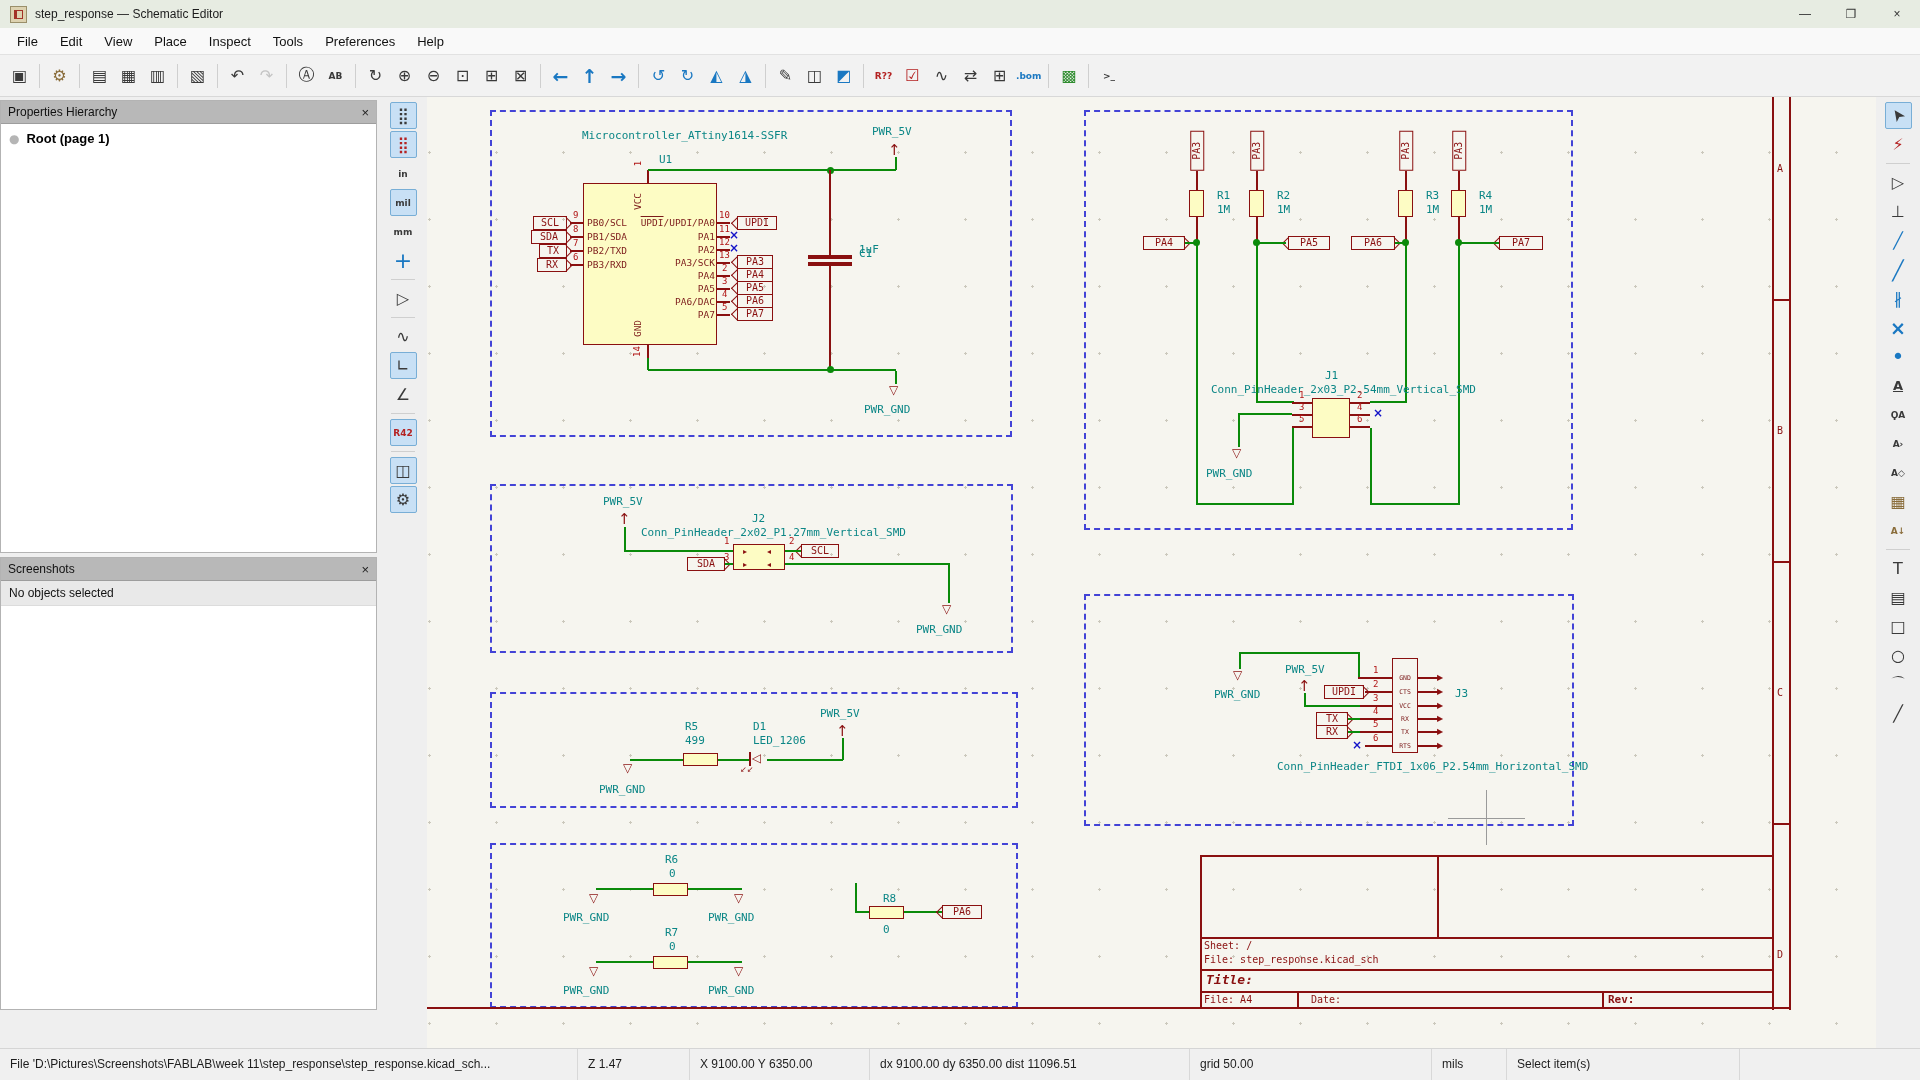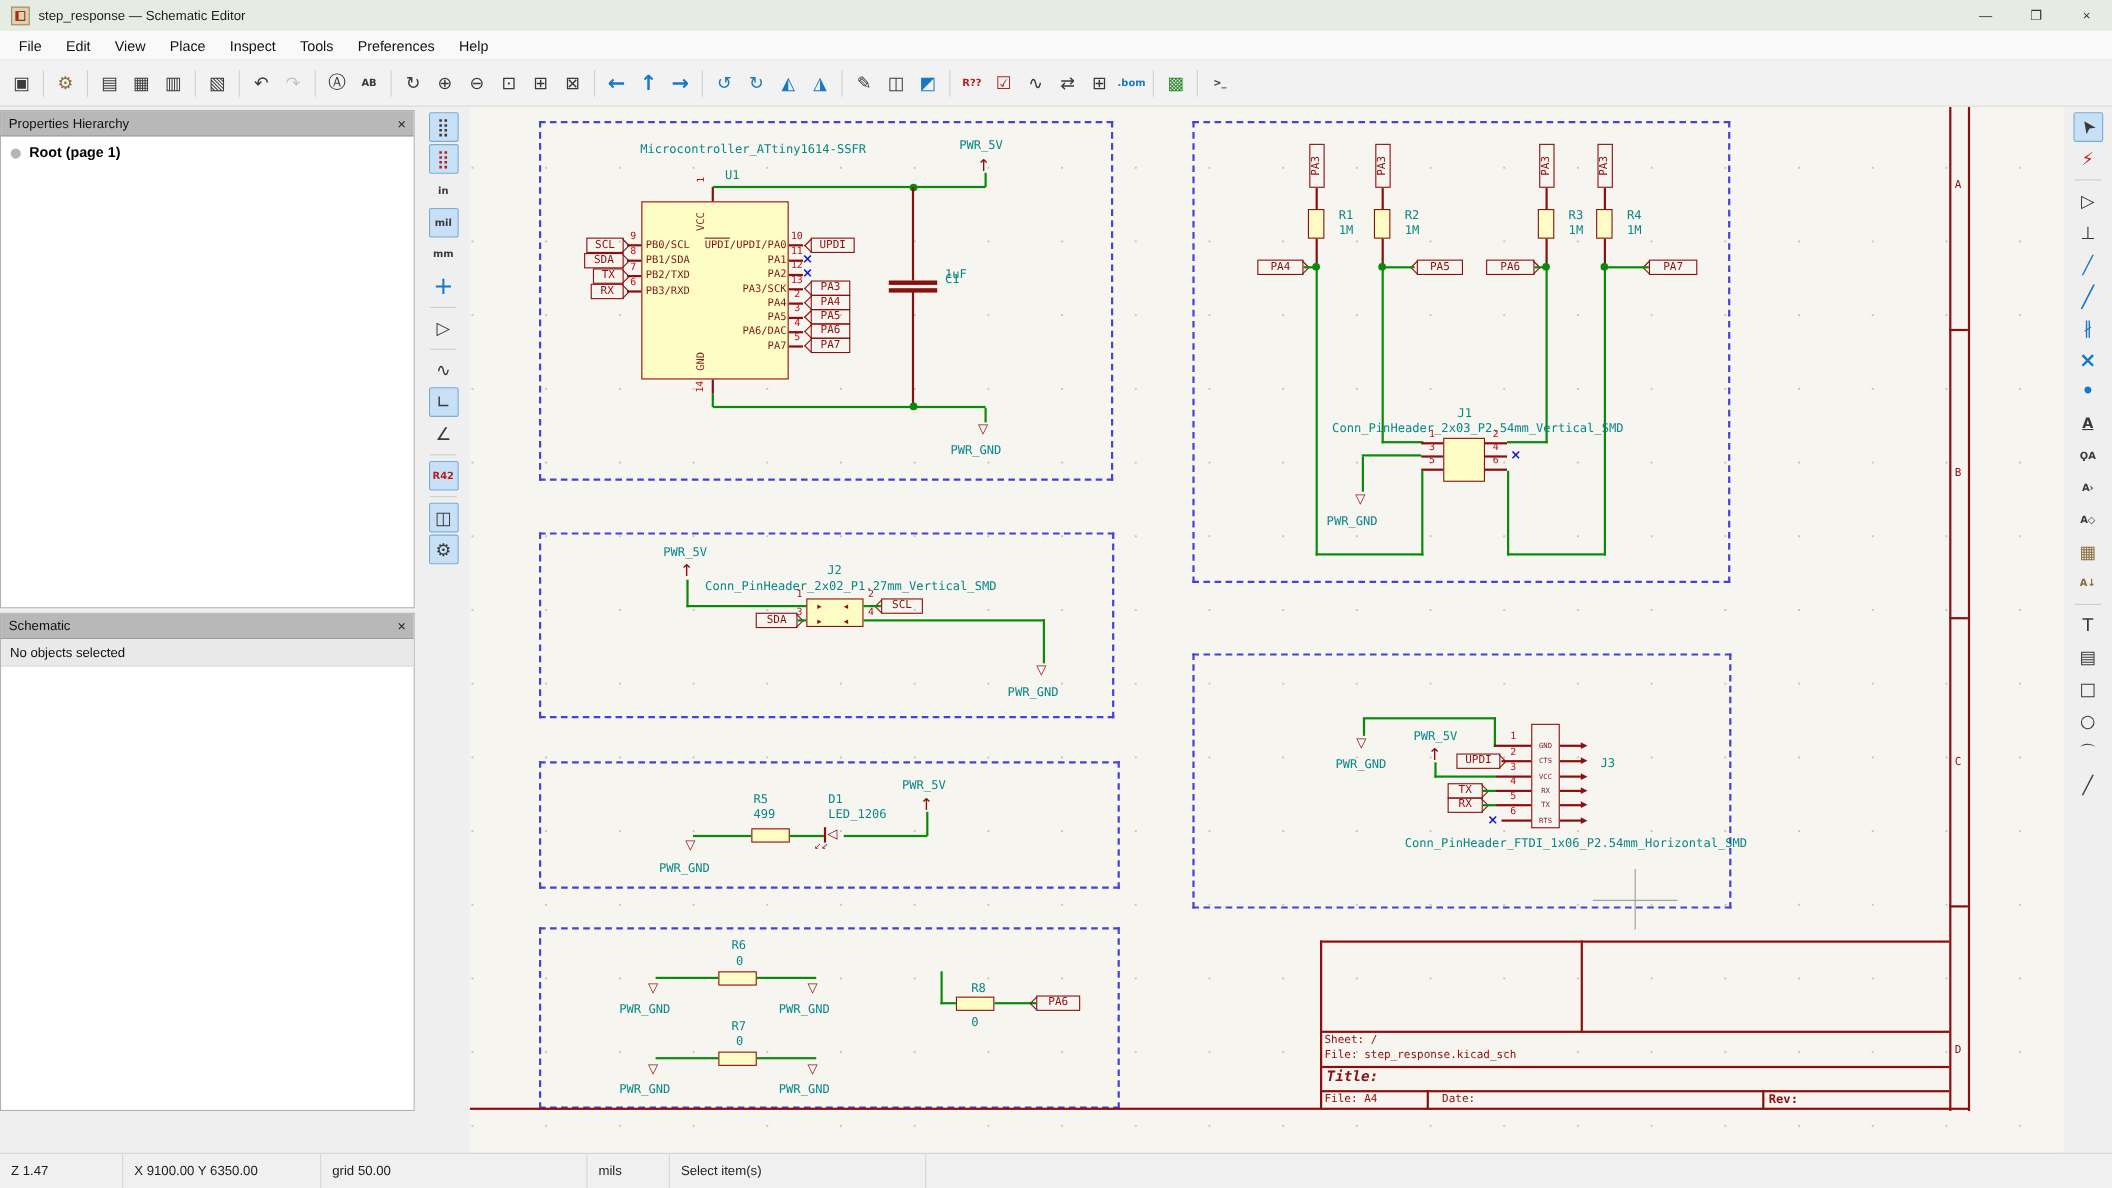--- a/index.html
+++ b/index.html
@@ -215,21 +215,21 @@
       <span class="x">×</span>
     </div>
     <div class="rootitem">
       <span class="bullet">●</span>
       <span>Root (page 1)</span>
     </div>
   </div>
 
   <div class="panel" style="top:557px;height:453px">
     <div class="phead">
-      <span>Schematic</span>
+      <span>Screenshots</span>
       <span class="x">×</span>
     </div>
     <div class="emptyrow">No objects selected</div>
   </div>
 
   <div class="vtbar" style="left:381px">
 
   <span class="tbtn sel">
         <span class="g">⣿</span>
       </span>
@@ -638,21 +638,23 @@
     <div class="tb bt" style="left:779px;top:875px">Title:</div>
     <div class="tb" style="left:777px;top:897px">File: A4</div>
     <div class="tb" style="left:884px;top:897px">Date:</div>
     <div class="tb rv" style="left:1181px;top:896px">Rev:</div>
 
     <div class="ch" style="left:1059px;top:693px;width:1px;height:55px"></div>
     <div class="ch" style="left:1021px;top:721px;width:77px;height:1px"></div>
   </div>
 
   <div class="statusbar">
+    <div class="scell" style="width:578px">File 'D:\Pictures\Screenshots\FABLAB\week 11\step_response\step_response.kicad_sch...</div>
     <div class="scell" style="width:112px">Z 1.47</div>
     <div class="scell" style="width:180px">X 9100.00  Y 6350.00</div>
+    <div class="scell" style="width:320px">dx 9100.00  dy 6350.00  dist 11096.51</div>
     <div class="scell" style="width:242px">grid 50.00</div>
     <div class="scell" style="width:75px">mils</div>
     <div class="scell" style="width:233px">Select item(s)</div>
     <div class="scell" style="width:180px;border-right:none"></div>
   </div>
 
 </div>
 
 </body></html>

